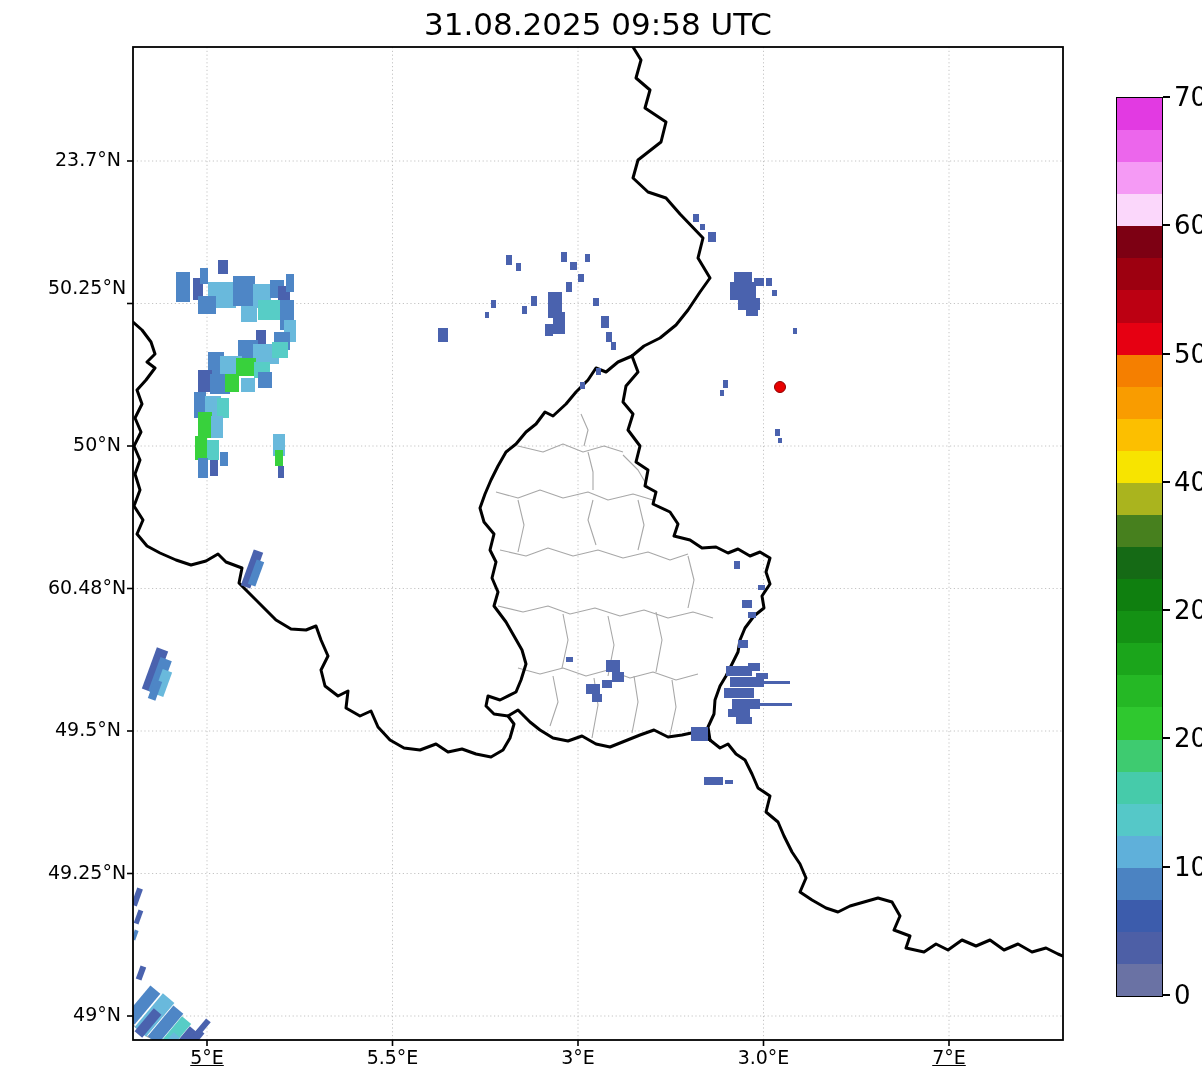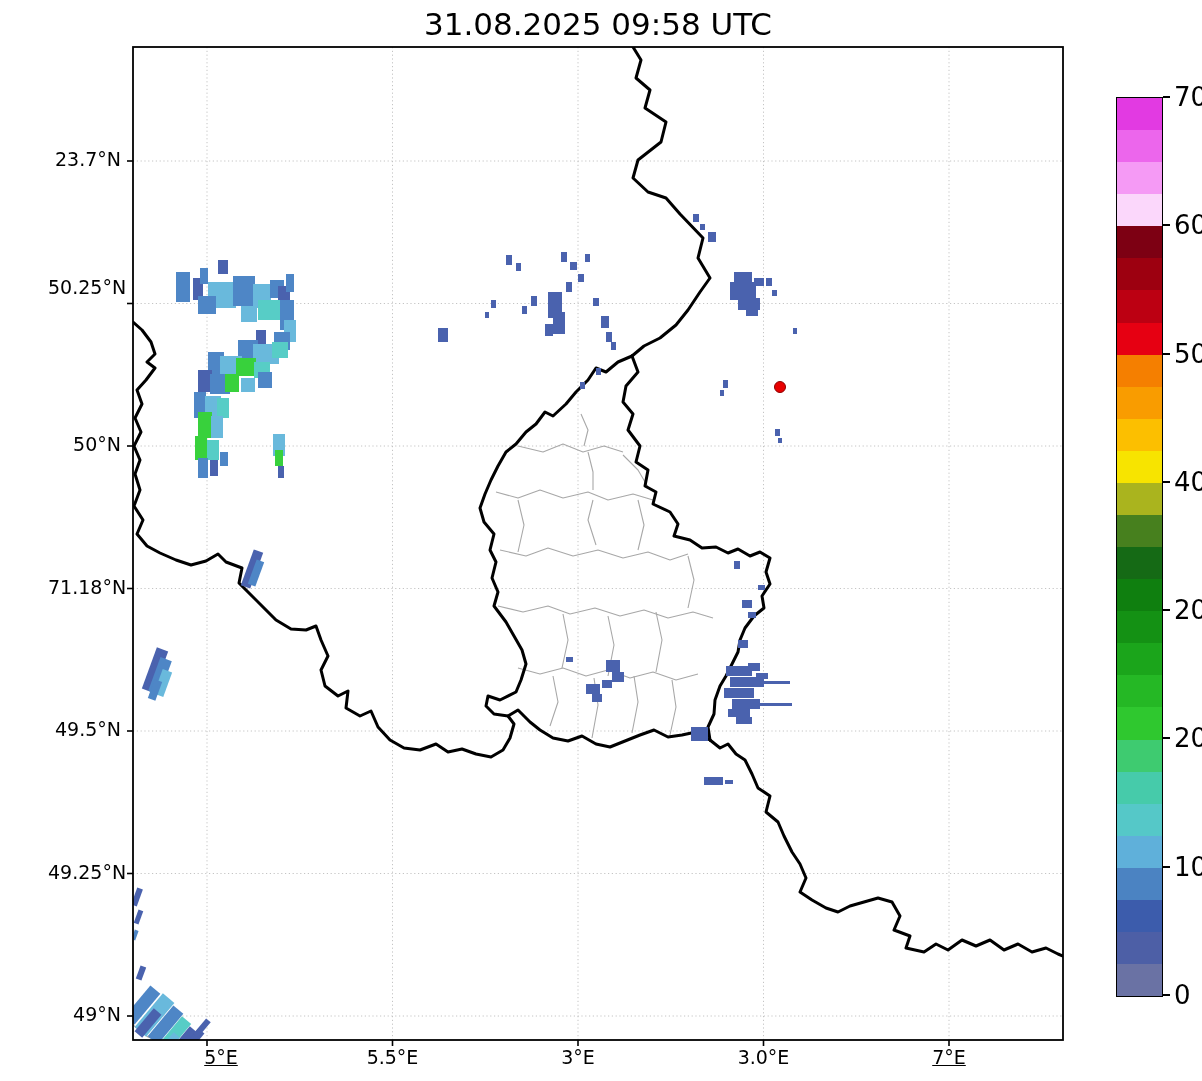--- a/index.html
+++ b/index.html
@@ -211,31 +211,31 @@
         <line x1="85" y1="303.5" x2="79" y2="303.5"></line>
         <line x1="85" y1="446" x2="79" y2="446"></line>
         <line x1="85" y1="588.5" x2="79" y2="588.5"></line>
         <line x1="85" y1="731" x2="79" y2="731"></line>
         <line x1="85" y1="873.5" x2="79" y2="873.5"></line>
         <line x1="85" y1="1016" x2="79" y2="1016"></line>
       </g>
     </svg>
   <div class="title">31.08.2025 09:58 UTC</div>
   <div id="xticks">
-      <div class="xtick-label" style="left: 128px; text-decoration: underline;">5°E</div>
+      <div class="xtick-label" style="left: 114px; text-decoration: underline;">5°E</div>
       <div class="xtick-label" style="left: 299.5px;">5.5°E</div>
       <div class="xtick-label" style="left: 485px;">3°E</div>
       <div class="xtick-label" style="left: 670.5px;">3.0°E</div>
       <div class="xtick-label" style="left: 856px; text-decoration: underline;">7°E</div>
     </div>
   <div id="yticks">
       <div class="ytick-label" style="top: 148px;">23.7°N</div>
       <div class="ytick-label" style="top: 276px;">50.25°N</div>
       <div class="ytick-label" style="top: 433px;">50°N</div>
-      <div class="ytick-label" style="top: 575.5px;">71.18°N</div>
+      <div class="ytick-label" style="top: 575.5px;">60.48°N</div>
       <div class="ytick-label" style="top: 718px;">49.5°N</div>
       <div class="ytick-label" style="top: 860.5px;">49.25°N</div>
       <div class="ytick-label" style="top: 1003px;">49°N</div>
     </div>
   <div class="cbar" id="cbar">
       <div class="cbar-seg" style="background: rgb(226, 58, 226);"></div>
       <div class="cbar-seg" style="background: rgb(236, 102, 236);"></div>
       <div class="cbar-seg" style="background: rgb(245, 154, 245);"></div>
       <div class="cbar-seg" style="background: rgb(251, 215, 251);"></div>
       <div class="cbar-seg" style="background: rgb(125, 0, 19);"></div>

